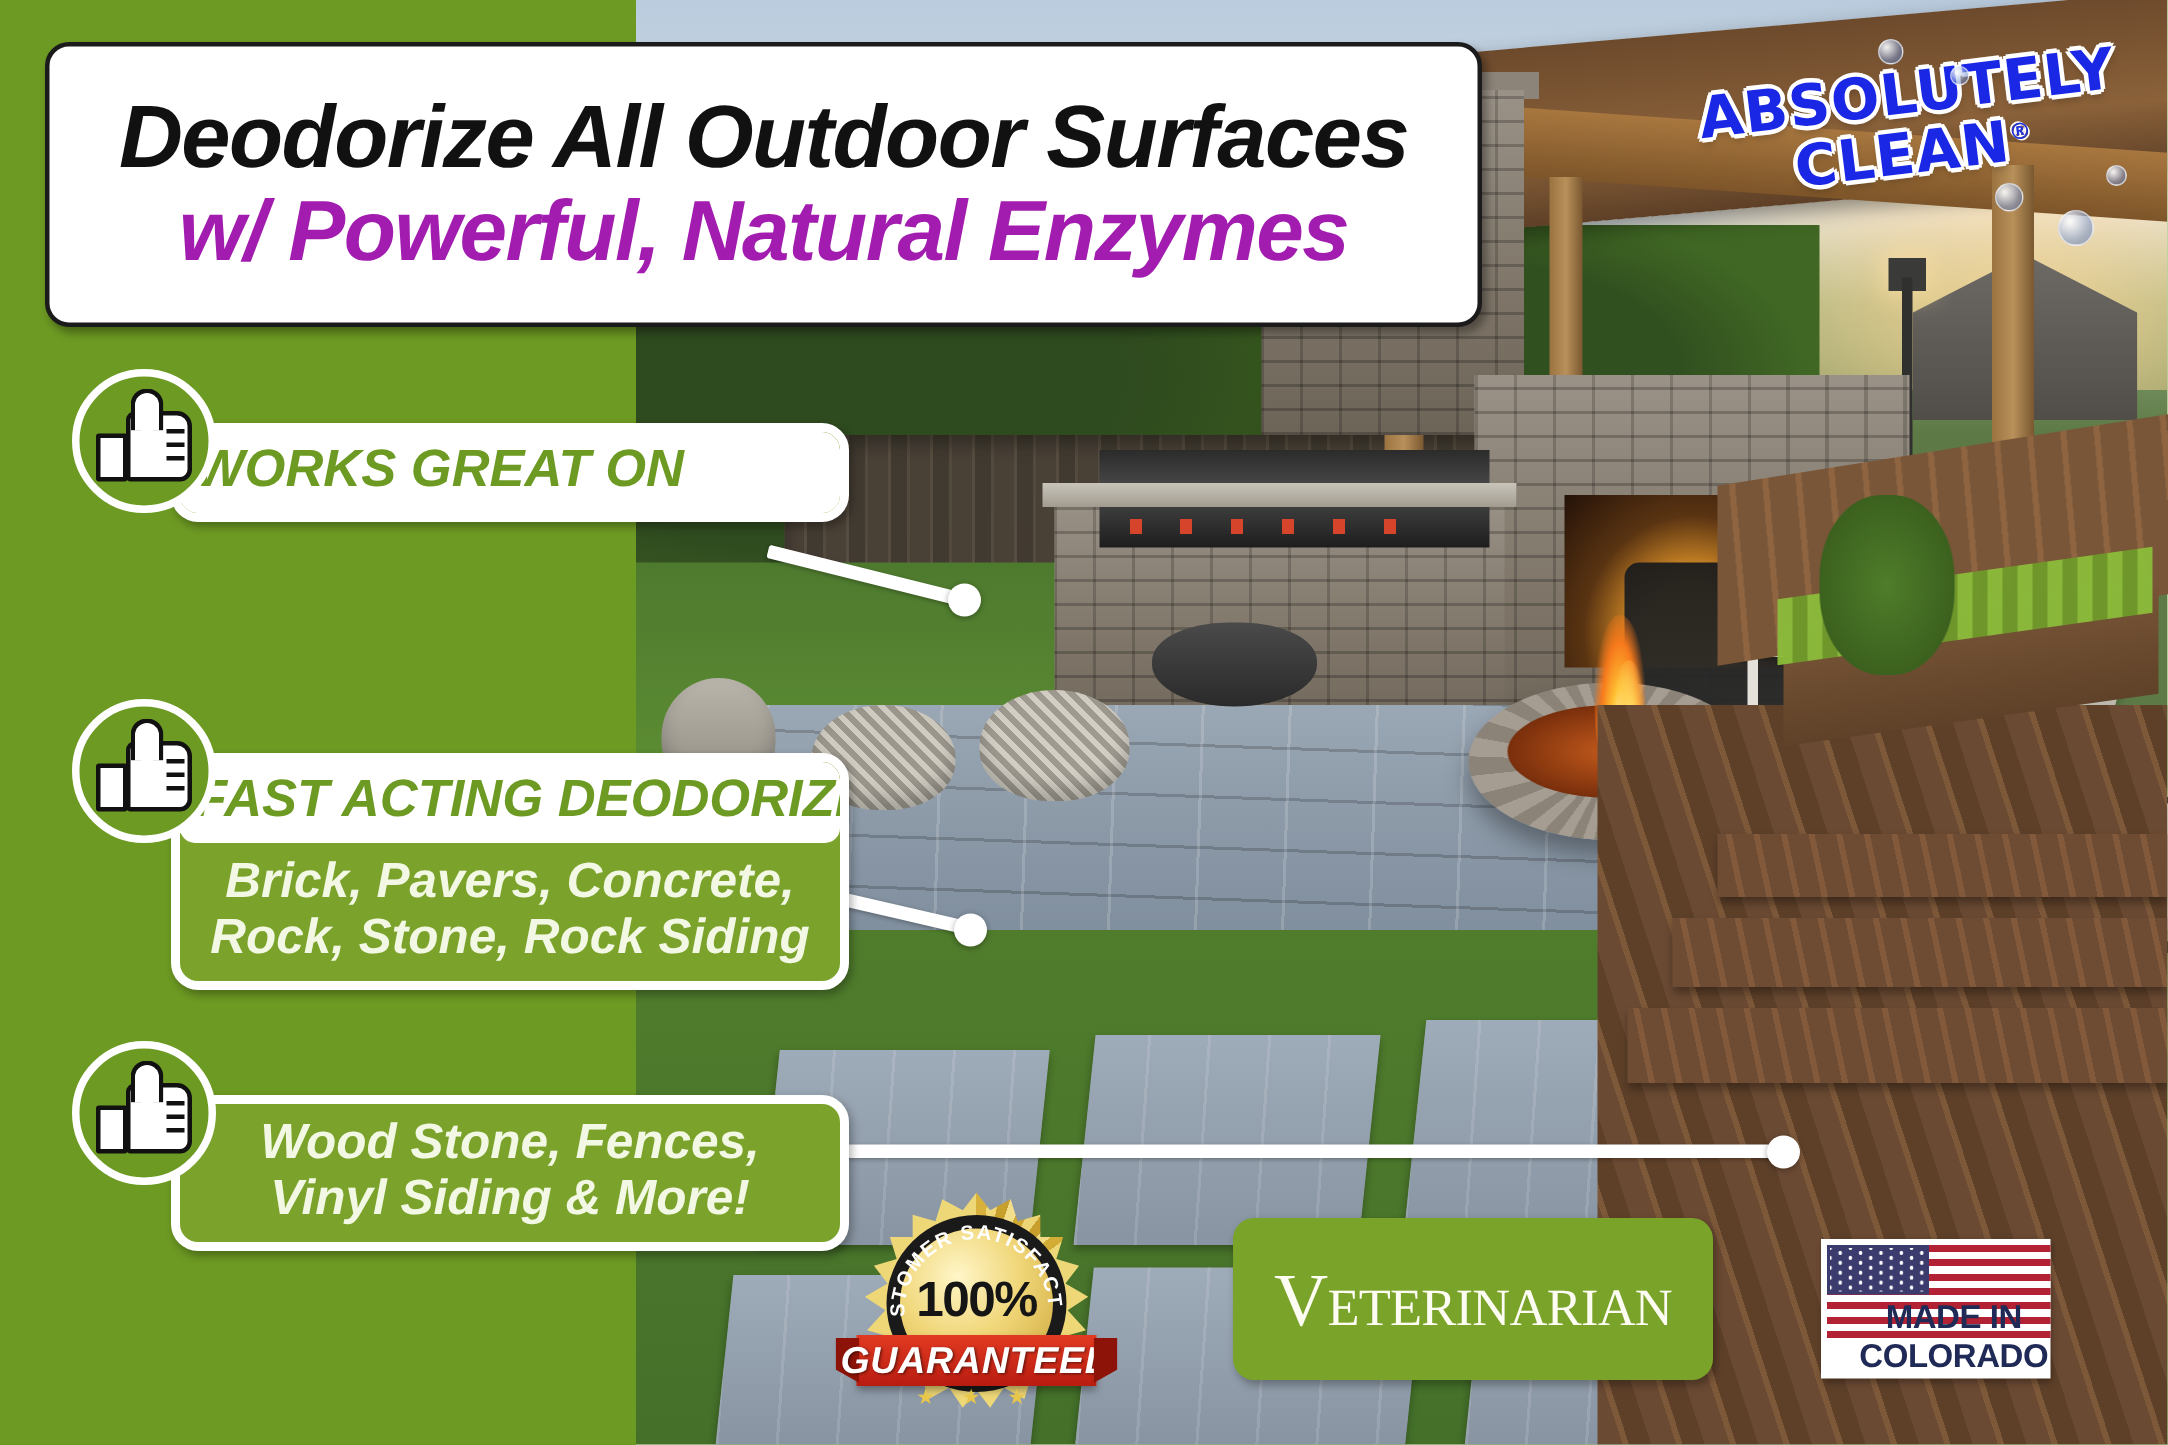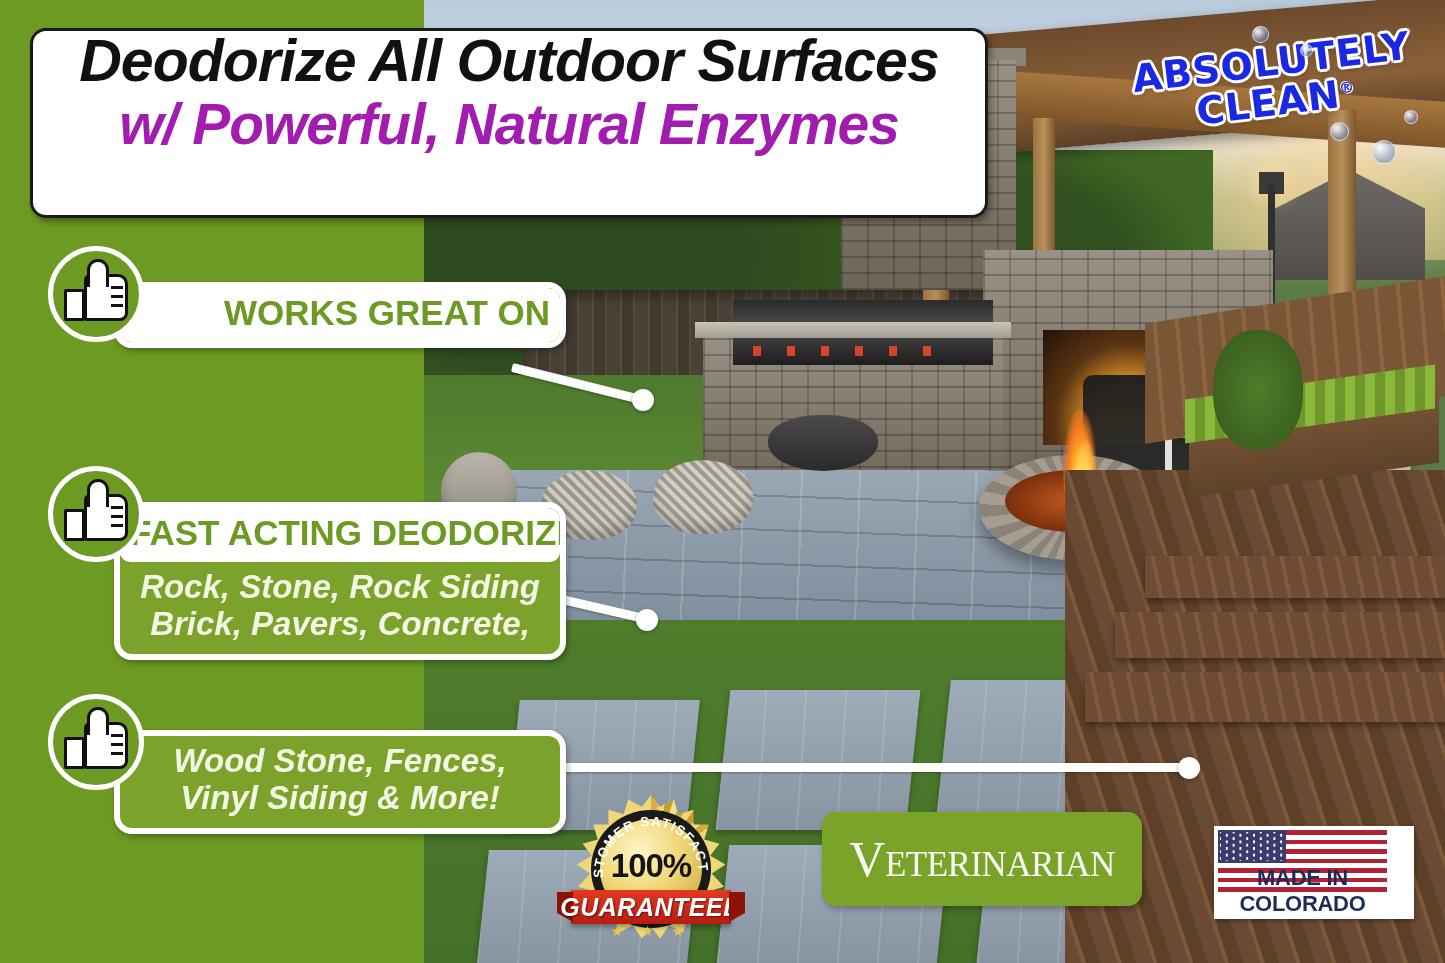--- a/index.html
+++ b/index.html
@@ -283,21 +283,21 @@
   }
 
   
   .headline {
     position: absolute; left: 30px; top: 28px; width: 952px; height: 184px;
     background: #ffffff;
     border: 3px solid #1b1b1b;
     border-radius: 16px;
     box-shadow: 3px 4px 6px rgba(0,0,0,.35);
     display: flex; flex-direction: column;
-    align-items: center;
+    justify-content: center; align-items: center;
   }
   .headline-line1 {
     font-size: 59px; font-weight: bold; font-style: italic;
     color: #111111; letter-spacing: -1px;
     line-height: 1.02;
     text-align: center;
     white-space: nowrap;
   }
   .headline-line2 {
     font-size: 57px; font-weight: bold; font-style: italic;
@@ -353,21 +353,22 @@
     background: #7ba32b;
     box-shadow: 2px 3px 6px rgba(0,0,0,.3);
     overflow: hidden;
     z-index: 2;
   }
   .f-title {
     background: #ffffff;
     color: #6d9a23;
     font-size: 35px;
     font-weight: bold;
-    text-align: right;
+    font-style: italic;
+    text-align: left;
     padding: 5px 10px 9px;
     white-space: nowrap;
     border-radius: 12px 12px 10px 10px;
   }
   .f-body {
     color: #f3f8e4;
     font-size: 33px;
     font-style: italic;
     font-weight: bold;
     text-align: center;
@@ -469,41 +470,41 @@
     letter-spacing: .5px;
     text-shadow: 1px 1px 2px rgba(0,0,0,.5);
   }
   .seal-stars {
     position: absolute; left: 0; top: 128px; width: 152px; text-align: center;
     color: #e8c64a; font-size: 14px; letter-spacing: 7px;
   }
 
   
   .vet {
-    position: absolute; left: 822px; top: 812px; width: 320px; height: 94px;
+    position: absolute; left: 822px; top: 812px; width: 320px; height: 108px;
     background: #7aa32a;
     border-radius: 14px;
     display: flex; flex-direction: column;
     align-items: center; justify-content: center;
     box-shadow: 2px 3px 6px rgba(0,0,0,.3);
   }
   .vet-l1, .vet-l2 {
     font-family: "Liberation Serif", serif;
     color: #fdfcf2;
     font-weight: normal;
     line-height: 1;
     white-space: nowrap;
     font-variant: small-caps;
   }
   .vet-l1 { font-size: 50px; letter-spacing: -.5px; }
   .vet-l2 { font-size: 50px; margin-top: 2px; }
 
   
   .flagbadge {
-    position: absolute; left: 1214px; top: 826px; width: 200px; height: 93px;
+    position: absolute; left: 1214px; top: 826px; width: 153px; height: 93px;
     background: #ffffff;
     box-shadow: 1px 2px 5px rgba(0,0,0,.35);
     overflow: hidden;
   }
   .flag {
     position: absolute; left: 4px; top: 4px; width: 169px; height: 62px;
     background: repeating-linear-gradient(#b22234 0 4.77px, #ffffff 4.77px 9.54px);
   }
   .canton {
     position: absolute; left: 0; top: 0; width: 68px; height: 33px;
@@ -660,22 +661,22 @@
           <div class="knuckle" style="top:9px;"></div>
           <div class="knuckle" style="top:18px;"></div>
           <div class="knuckle" style="top:27px;"></div>
         </div>
         <div class="up"></div>
       </div>
     </div>
     <div class="f-card">
       <div class="f-title">FAST ACTING DEODORIZER</div>
       <div class="f-body">
+        <span>Brick, Pavers, Concrete,</span>
         <span>Rock, Stone, Rock Siding</span>
-        <span>Brick, Pavers, Concrete,</span>
       </div>
     </div>
   </div>
 
   <div class="feature" style="left:48px; top:694px;">
     <div class="f-icon">
       <div class="thumb">
         <div class="cuff"></div>
         <div class="hand">
           <div class="knuckle" style="top:9px;"></div>

